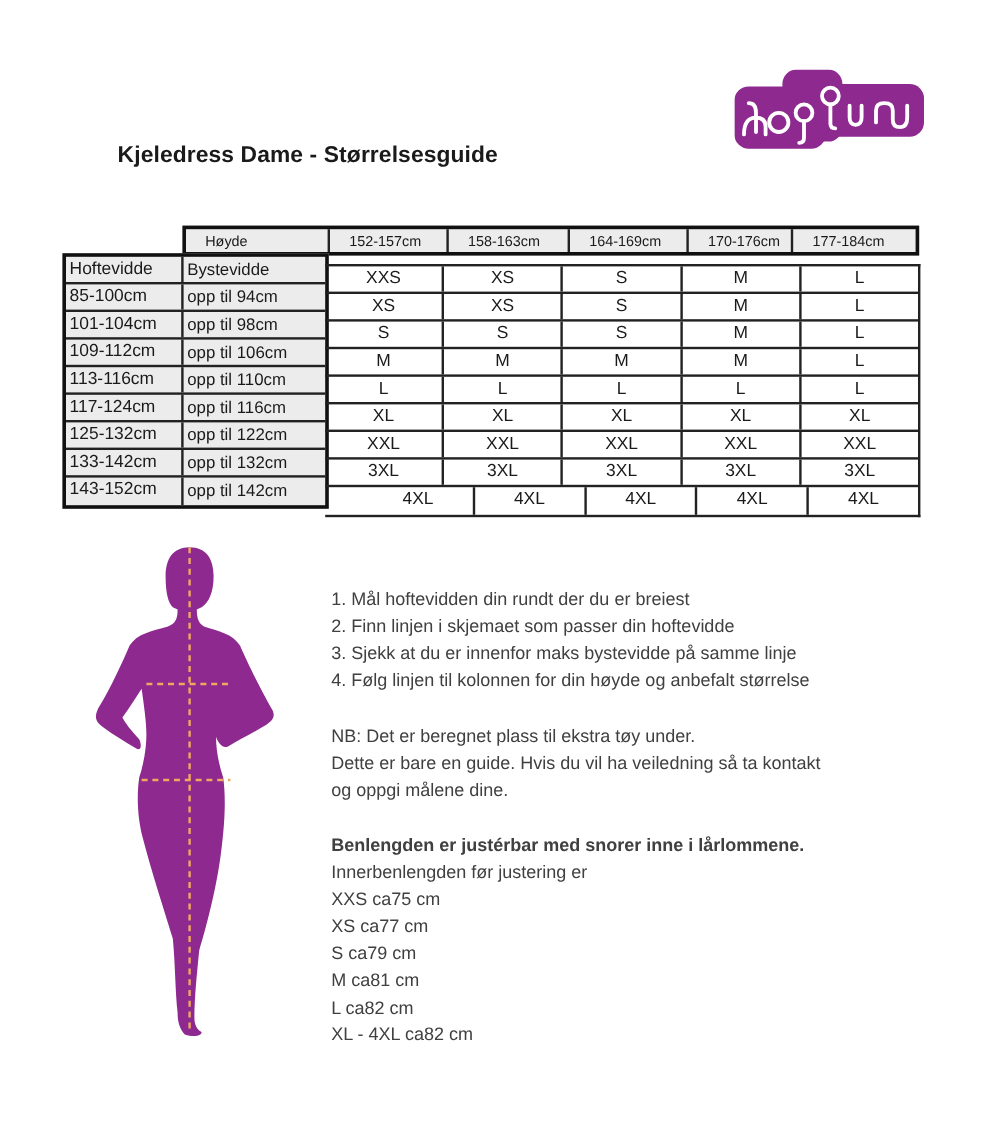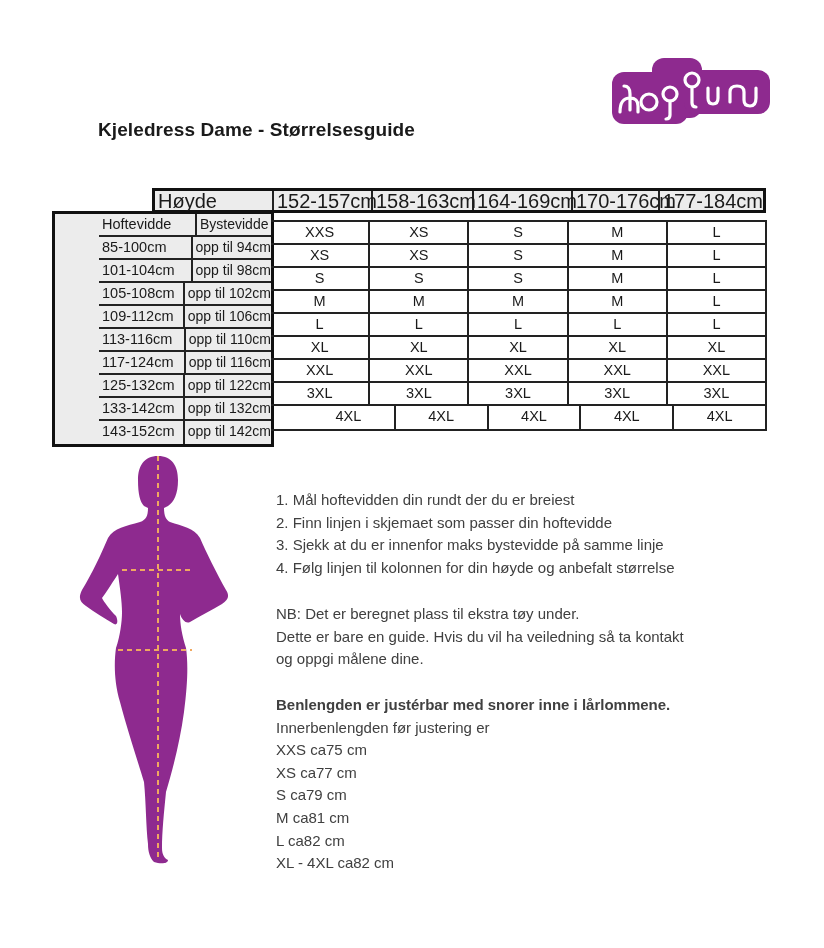--- a/index.html
+++ b/index.html
@@ -9,26 +9,26 @@
   }
   .logo { position: absolute; left: 612px; top: 58px; width: 158px; height: 68px; }
   .title {
     position: absolute; left: 57px; top: 119px;
     font-size: 19px; font-weight: bold; color: #1a1a1a; letter-spacing: 0.1px; margin-left: 41px;
   }
   
   .tbl { position: absolute; left: 52px; top: 188px; }
   .hrow { position: absolute; left: 100px; top: 0; height: 25px; display: flex;
           border: 3px solid #111; box-sizing: border-box; background: #ececec; }
-  .hrow .cell { border-right: 2px solid #222; box-sizing: border-box; font-size: 20px;
-          line-height: 20px; padding-left: 3px; white-space: nowrap; }
+  .hrow .cell { border-right: 2px solid #222; box-sizing: border-box; font-size: 12px;
+          line-height: 20px; padding-left: 16px; white-space: nowrap; }
   .hrow .cell:last-child { border-right: none; }
   .left-block { position: absolute; left: 0; top: 23px; border: 3px solid #111; box-sizing: border-box;
           width: 222px; background: #ececec; }
-  .lrow { display: flex; height: 23px; border-bottom: 2px solid #222; box-sizing: border-box; margin-left: 44px; }
+  .lrow { display: flex; height: 23px; border-bottom: 2px solid #222; box-sizing: border-box; }
   .lrow:last-child { border-bottom: none; }
   .lrow .c1 { width: 98px; border-right: 2px solid #222; box-sizing: border-box; padding-left: 3px;
           font-size: 14.5px; line-height: 21px; white-space: nowrap; }
   .lrow .c2 { flex: 1; padding-left: 3px; font-size: 14px; line-height: 21px; white-space: nowrap; }
   .grid { position: absolute; left: 219px; top: 32px; border: 2px solid #222; border-left: none;
           box-sizing: border-box; width: 496px; }
   .grow { display: flex; height: 23px; border-bottom: 2px solid #222; box-sizing: border-box; }
   .grow:last-child { border-bottom: none; margin-left: 32px; }
   .grow .g { flex: 1; text-align: center; border-right: 2px solid #222; box-sizing: border-box;
           font-size: 14.5px; line-height: 21px; }
@@ -83,24 +83,20 @@
     </div>
     <div class="lrow">
         <div class="c1">85-100cm</div>
         <div class="c2">opp til 94cm</div>
       </div>
     <div class="lrow">
         <div class="c1">101-104cm</div>
         <div class="c2">opp til 98cm</div>
       </div>
     <div class="lrow">
-        <div class="c1">105-108cm</div>
-        <div class="c2">opp til 102cm</div>
-      </div>
-    <div class="lrow">
         <div class="c1">109-112cm</div>
         <div class="c2">opp til 106cm</div>
       </div>
     <div class="lrow">
         <div class="c1">113-116cm</div>
         <div class="c2">opp til 110cm</div>
       </div>
     <div class="lrow">
         <div class="c1">117-124cm</div>
         <div class="c2">opp til 116cm</div>

